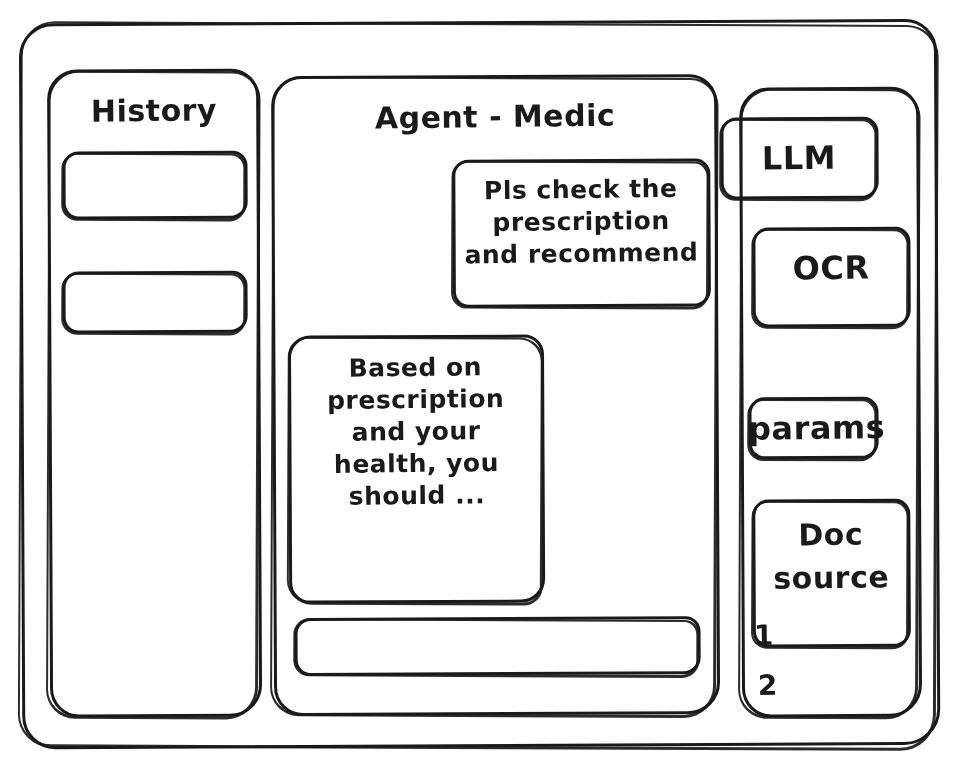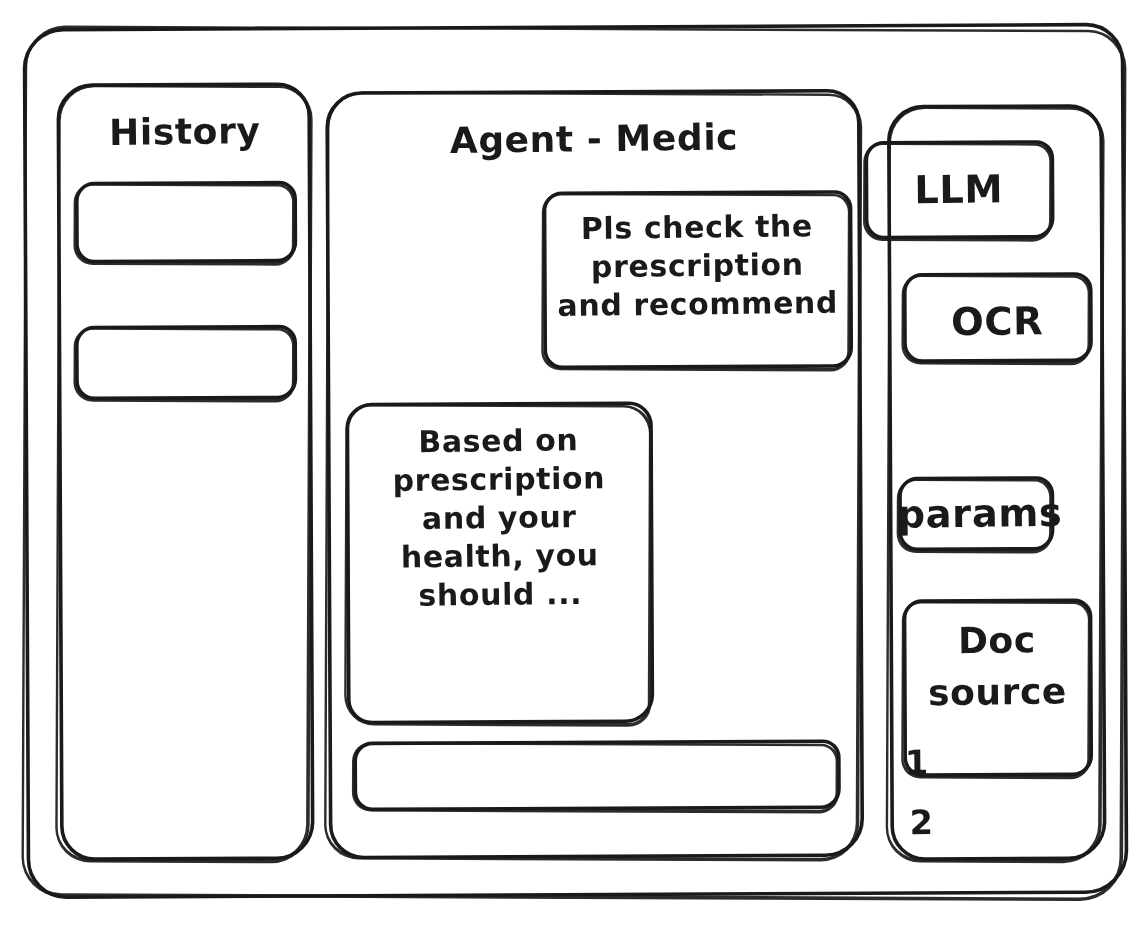--- a/index.html
+++ b/index.html
@@ -92,21 +92,21 @@
   #agent-message .msgtext {
     font-size: 25px;
     text-align: center;
     padding: 16px 14px 0 14px;
   }
 
   #composer-input { left: 294px; top: 618px; width: 406px; height: 58px; }
 
   #tools-panel { left: 740px; top: 88px; width: 180px; height: 630px; }
   #tool-llm    { left: 720px; top: 118px; width: 158px; height: 82px; }
-  #tool-ocr    { left: 752px; top: 228px; width: 158px; height: 75px; }
+  #tool-ocr    { left: 752px; top: 228px; width: 158px; height: 100px; }
   #tool-params { left: 748px; top: 398px; width: 130px; height: 62px; }
   #tool-docsource { left: 752px; top: 500px; width: 158px; height: 148px; }
 
   #tool-llm .boxlabel,
   #tool-ocr .boxlabel,
   #tool-params .boxlabel { font-size: 32px; }
   #tool-docsource .boxlabel { font-size: 30px; line-height: 1.42; }
 
   .doc-list-marker {
     position: absolute;

